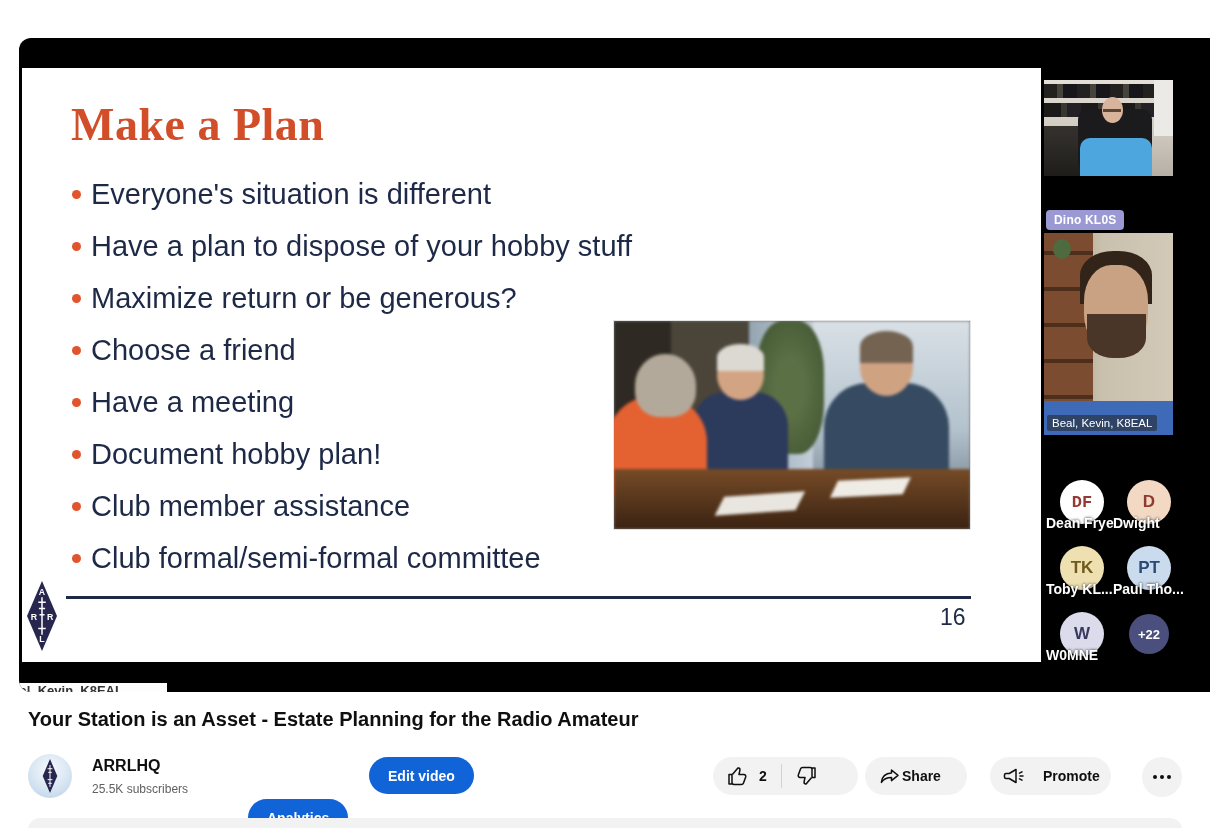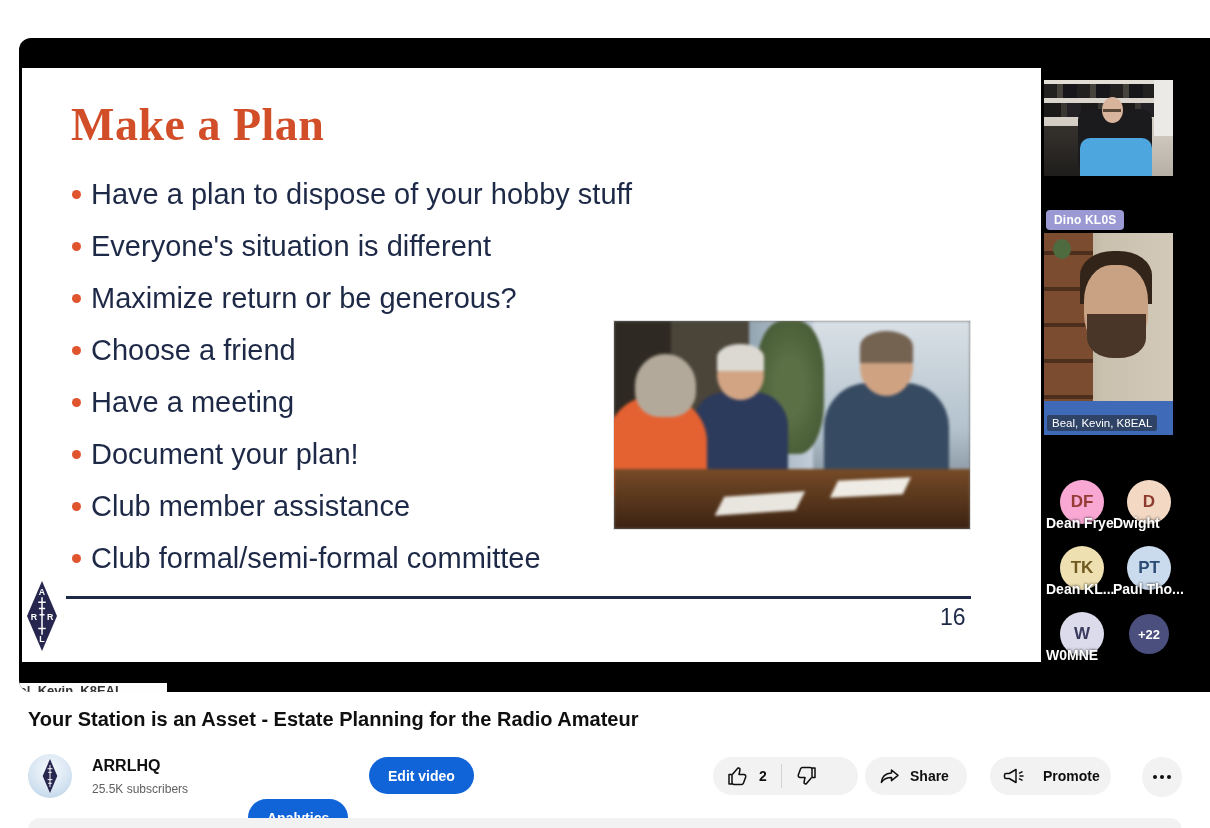--- a/index.html
+++ b/index.html
@@ -111,41 +111,41 @@
 
 <div id="app">
 
   <div class="player">
 
     <div class="slide">
       <div class="slide-title">Make a Plan</div>
       <ul class="bullets">
         <li>
             <span class="dot"></span>
+            <span>Everyone's situation is different</span>
+          </li>
+        <li>
+            <span class="dot"></span>
             <span>Have a plan to dispose of your hobby stuff</span>
           </li>
         <li>
             <span class="dot"></span>
-            <span>Everyone's situation is different</span>
-          </li>
-        <li>
-            <span class="dot"></span>
             <span>Maximize return or be generous?</span>
           </li>
         <li>
             <span class="dot"></span>
             <span>Choose a friend</span>
           </li>
         <li>
             <span class="dot"></span>
             <span>Have a meeting</span>
           </li>
         <li>
             <span class="dot"></span>
-            <span>Document your plan!</span>
+            <span>Document hobby plan!</span>
           </li>
         <li>
             <span class="dot"></span>
             <span>Club member assistance</span>
           </li>
         <li>
             <span class="dot"></span>
             <span>Club formal/semi-formal committee</span>
           </li>
       </ul>
@@ -204,36 +204,36 @@
         <div class="c2-shelf"></div>
         <div class="c2-plant"></div>
         <div class="c2-hair"></div>
         <div class="c2-face"></div>
         <div class="c2-beard"></div>
         <div class="c2-body"></div>
       </div>
       <div class="cam2-label">Beal, Kevin, K8EAL</div>
     </div>
 
-    <div class="avatar" style="left: 1041px; top: 442px; background: #f9a8d4; color: rgb(148, 59, 53);">
+    <div class="avatar" style="left: 1041px; top: 442px; background: #ffffff; color: rgb(148, 59, 53); font-family: Liberation Mono, monospace;">
         <span>DF</span>
       </div>
     <div class="avatar" style="left: 1108px; top: 442px; background: rgb(243, 217, 196); color: rgb(143, 58, 46);">
         <span>D</span>
       </div>
     <div class="av-label" style="left:1027px; top:477px;">Dean Frye</div>
     <div class="av-label" style="left:1094px; top:477px;">Dwight</div>
 
     <div class="avatar" style="left: 1041px; top: 508px; background: rgb(238, 224, 176); color: rgb(111, 90, 31);">
         <span>TK</span>
       </div>
     <div class="avatar" style="left: 1108px; top: 508px; background: rgb(203, 219, 238); color: rgb(43, 74, 116);">
         <span>PT</span>
       </div>
-    <div class="av-label" style="left:1027px; top:543px;">Dean KL...</div>
+    <div class="av-label" style="left:1027px; top:543px;">Toby KL...</div>
     <div class="av-label" style="left:1094px; top:543px;">Paul Tho...</div>
 
     <div class="avatar" style="left: 1041px; top: 574px; background: rgb(219, 219, 235); color: rgb(58, 58, 94);">
         <span>W</span>
       </div>
     <div class="avatar small" style="left: 1110px; top: 576px; background: rgb(75, 79, 126); color: rgb(255, 255, 255);">
         <span>+22</span>
       </div>
     <div class="av-label" style="left:1027px; top:609px;">W0MNE</div>
 
@@ -262,21 +262,21 @@
     </svg>
     <span style="margin-left:9px;">2</span>
     <span class="v-sep"></span>
     <svg width="24" height="24" viewBox="0 0 24 24">
       <g transform="rotate(180 12 12)">
         <path d="M3 10.5 H6 V20 H3 Z M6 18.6 c0 1 .8 1.9 1.9 1.9 h7.6 c.9 0 1.7-.6 2-1.4 l2.2-6.1 c.4-1.2-.5-2.5-1.8-2.5 h-4.9 l.9-4.3 c.2-1-.4-1.9-1.4-2.1 l-.6-.1 L6.6 10.3" fill="none" stroke="#0f0f0f" stroke-width="1.5" stroke-linejoin="round"></path>
       </g>
     </svg>
   </div>
 
-  <button class="pill" style="left:865px; width:102px; padding-left:13px; gap:8px;">
+  <button class="pill" style="left:865px; width:102px; padding-left:13px; gap:0;">
     <svg width="24" height="24" viewBox="0 0 24 24">
       <path d="M13.5 6 L20 11.3 L13.5 16.6 V13.4 C8.8 13.4 5.4 15.2 3.4 18.4 C3.9 13 7.4 9.5 13.5 9.1 Z" fill="none" stroke="#0f0f0f" stroke-width="1.5" stroke-linejoin="round"></path>
     </svg>
     <span>Share</span>
   </button>
 
   <button class="pill" style="left:990px; width:121px; padding-left:12px; gap:17px;">
     <svg width="24" height="24" viewBox="0 0 24 24">
       <path d="M4 9.5 h3.2 L14 5.5 v13 L7.2 14.5 H4 a1.5 1.5 0 0 1 -1.5 -1.5 v-2 A1.5 1.5 0 0 1 4 9.5 Z" fill="none" stroke="#0f0f0f" stroke-width="1.5" stroke-linejoin="round"></path>
       <path d="M17.5 9.2 L20 7.8 M18 12 H21 M17.5 14.8 L20 16.2" fill="none" stroke="#0f0f0f" stroke-width="1.5" stroke-linecap="round"></path>

